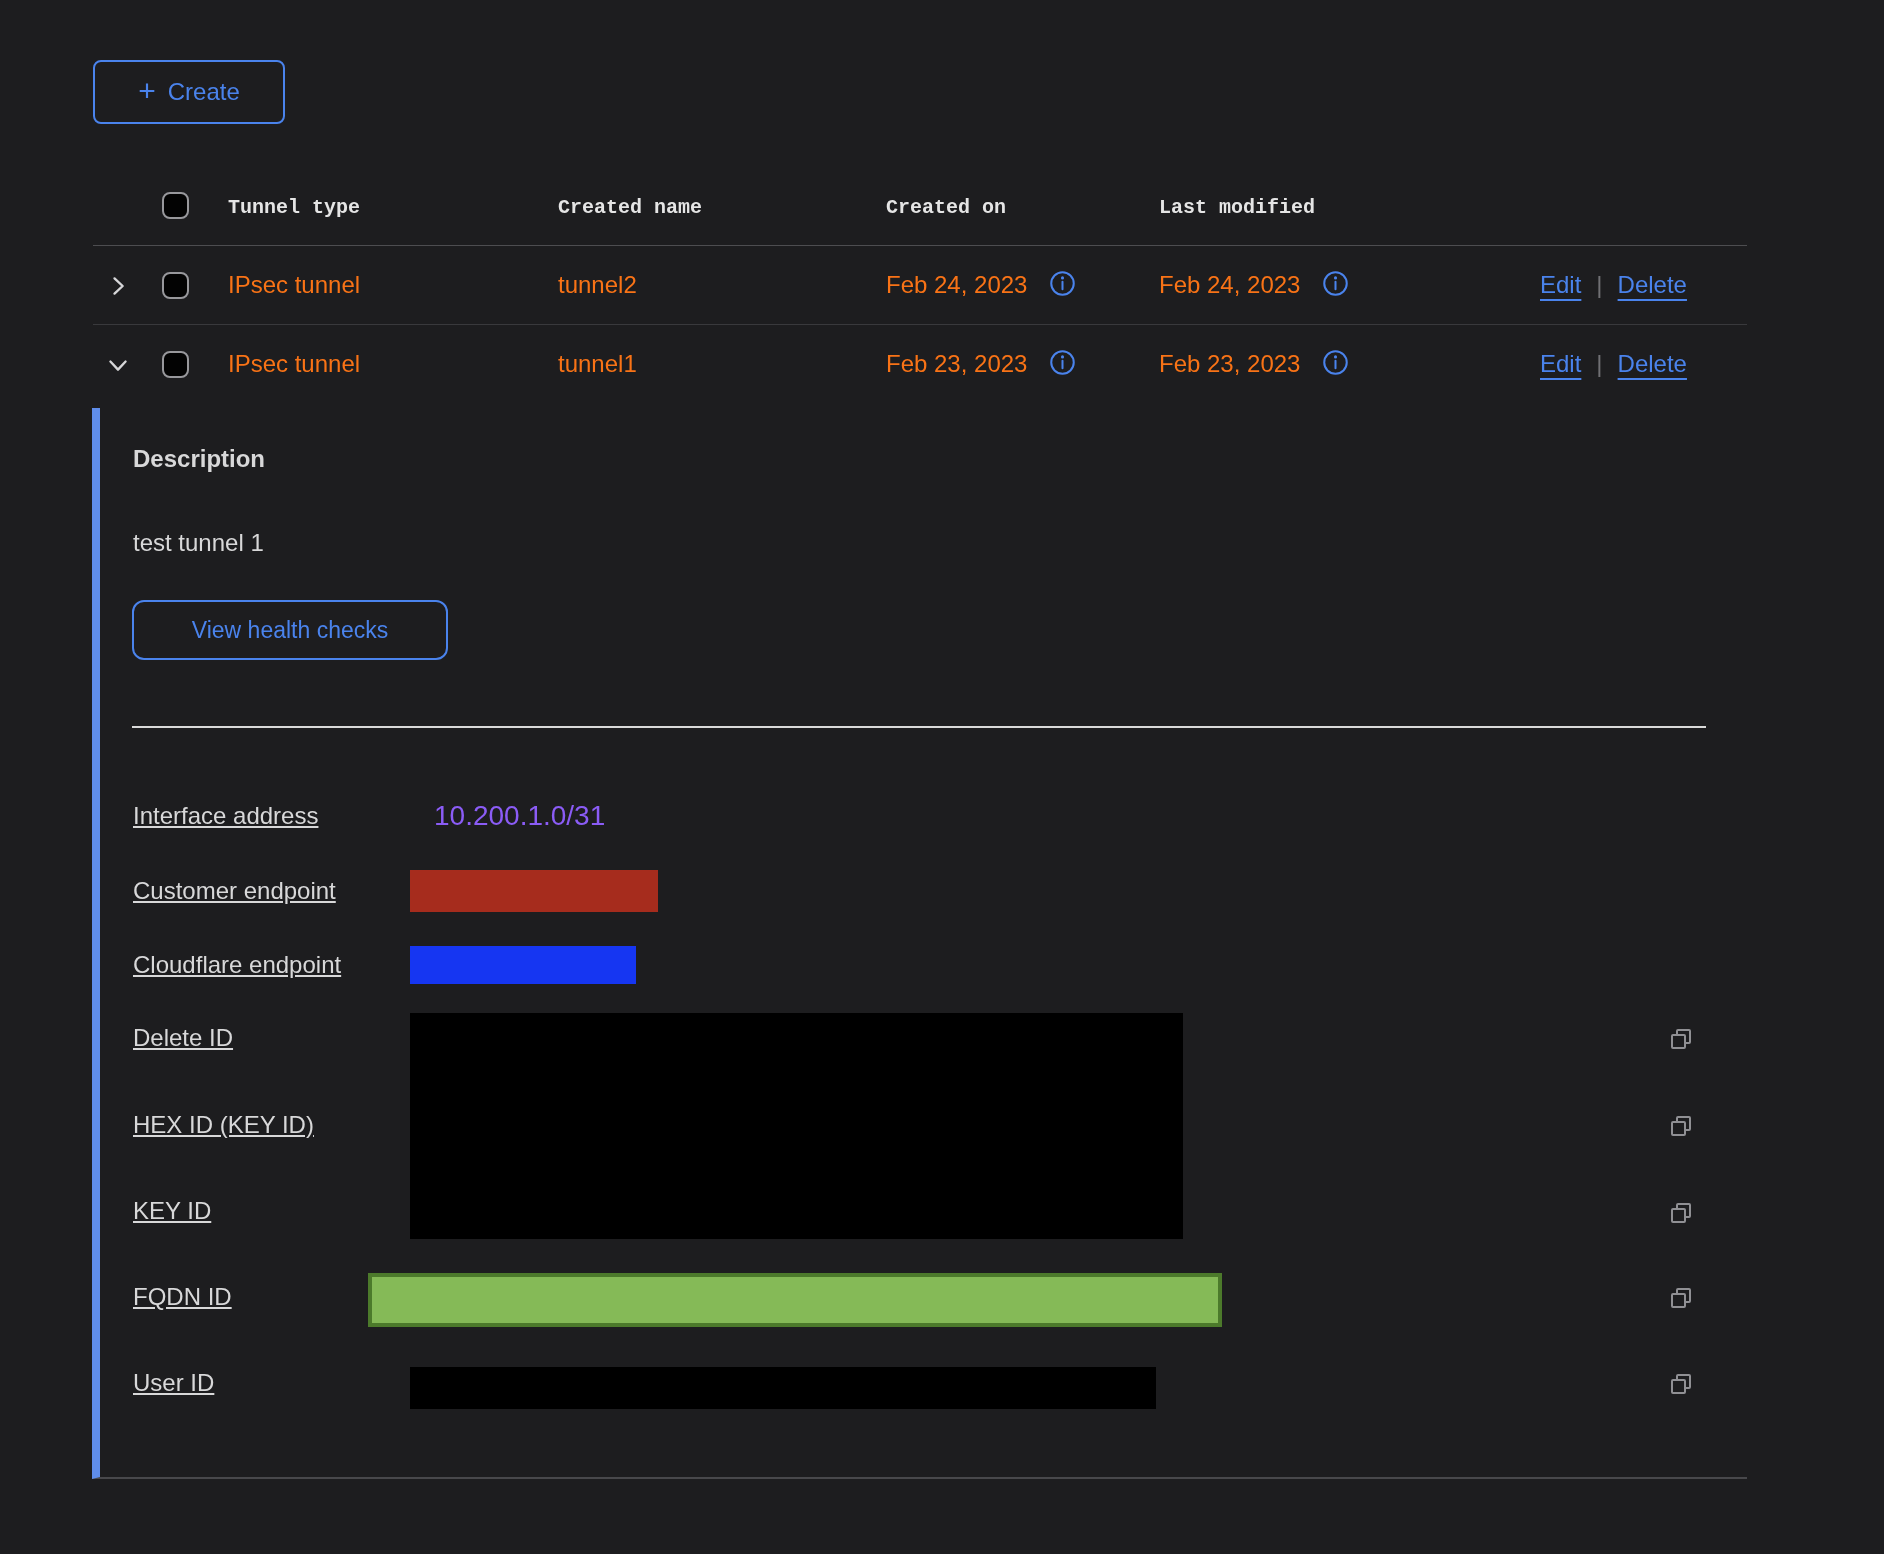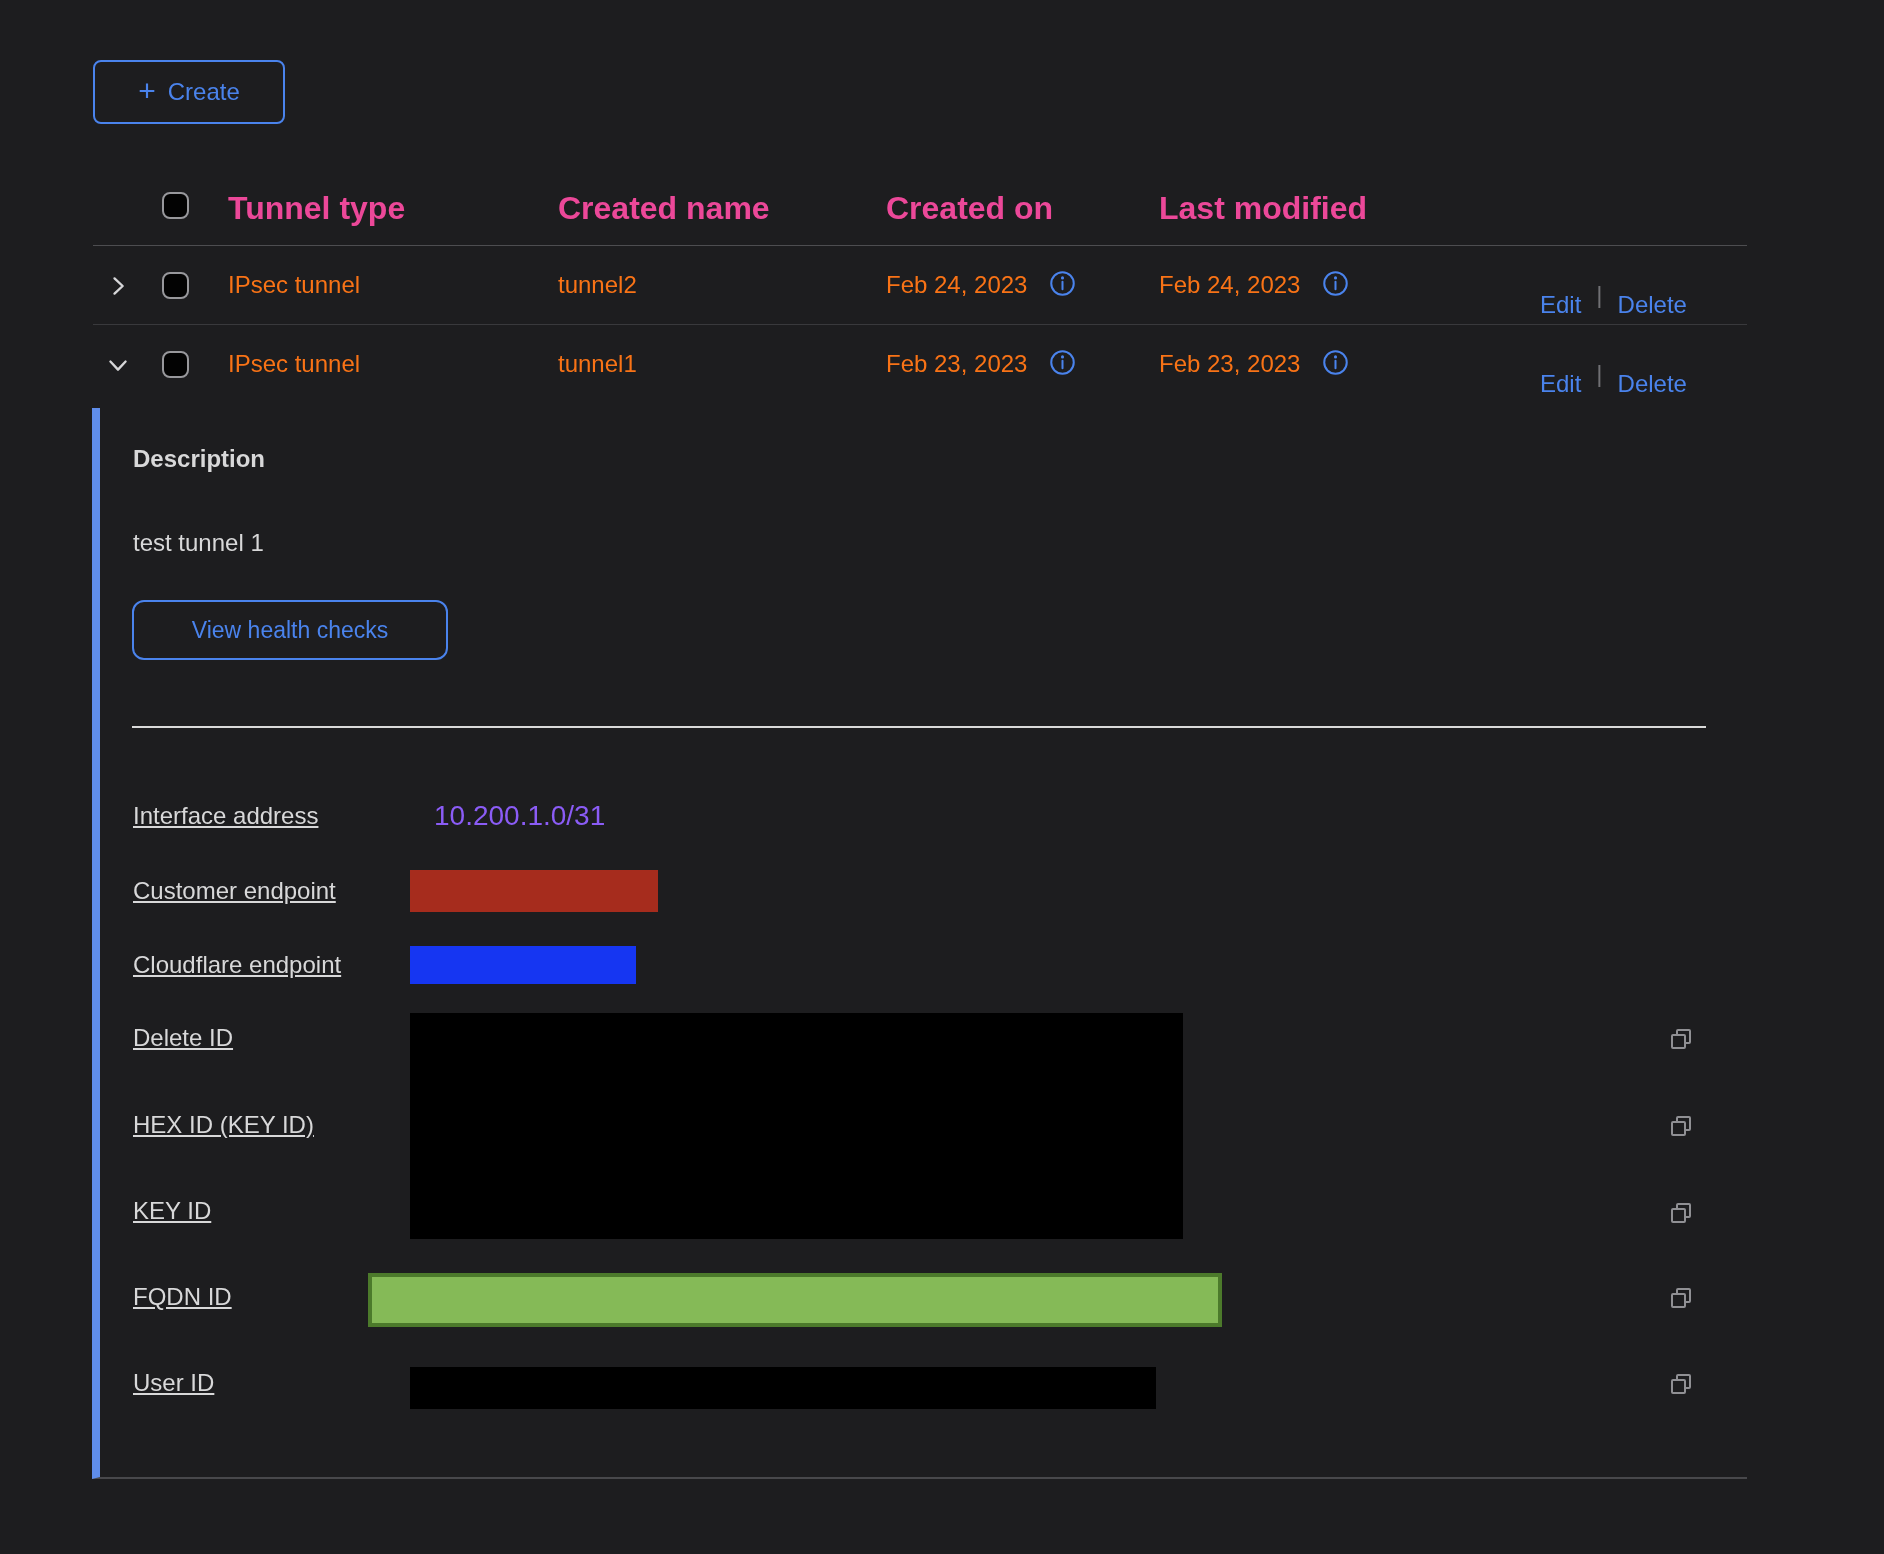--- a/index.html
+++ b/index.html
@@ -25,21 +25,21 @@
   .create-btn .plus { font-size: 30px; font-weight: 300; line-height: 1; margin-top: -3px; }
 
   
   .table { position: absolute; left: 93px; top: 146px; width: 1654px; }
   .thead { position: relative; height: 100px; border-bottom: 1px solid #4d4d50; }
   .trow  { position: relative; height: 79px; }
   .trow.r1 { border-bottom: 1px solid #39393c; }
   .trow.r2 { height: 83px; }
   .th {
     position: absolute; top: 47px; line-height: 30px;
-    font-size: 32px; font-weight: 700; color: #ec4899; white-space: nowrap;
+    font-size: 20px; font-weight: 700; color: #e5e5e5; white-space: nowrap; font-family: Liberation Mono, monospace;
   }
   .td { position: absolute; top: 24px; line-height: 30px; font-size: 24px; color: #f97316; white-space: nowrap; }
   .col-type { left: 135px; }
   .col-name { left: 465px; }
   .col-created { left: 793px; }
   .col-modified { left: 1066px; }
 
   .checkbox {
     position: absolute; left: 69px; width: 27px; height: 27px;
     background: #030303; border: 2px solid #98989c; border-radius: 8px;
@@ -48,21 +48,21 @@
   .thead .checkbox { top: 46px; }
   .trow .checkbox { top: 26px; }
 
   .expander { position: absolute; left: 11px; top: 26px; width: 28px; height: 28px; cursor: pointer; }
 
   .cell-date { display: flex; gap: 22px; }
   .info-icon { width: 27px; height: 27px; display: inline-block; cursor: pointer; }
 
   .actions { position: absolute; left: 1447px; top: 24px; display: flex; align-items: center; gap: 15px;
              font-size: 24px; line-height: 30px; }
-  .lnk { color: #4a83ec; text-underline-offset: 6px; cursor: pointer; margin-top: 20px; }
+  .lnk { color: #4a83ec; text-decoration: underline; text-underline-offset: 6px; cursor: pointer; }
   .pipe { color: #707074; }
 
   
   .panel {
     position: absolute; left: 92px; top: 408px;
     width: 1655px; height: 1071px;
     border-left: 8px solid #5f8dea;
     border-bottom: 2px solid #48484b;
   }
   .panel .label { position: absolute; font-size: 24px; line-height: 30px; color: #d8d8d9; white-space: nowrap; }

